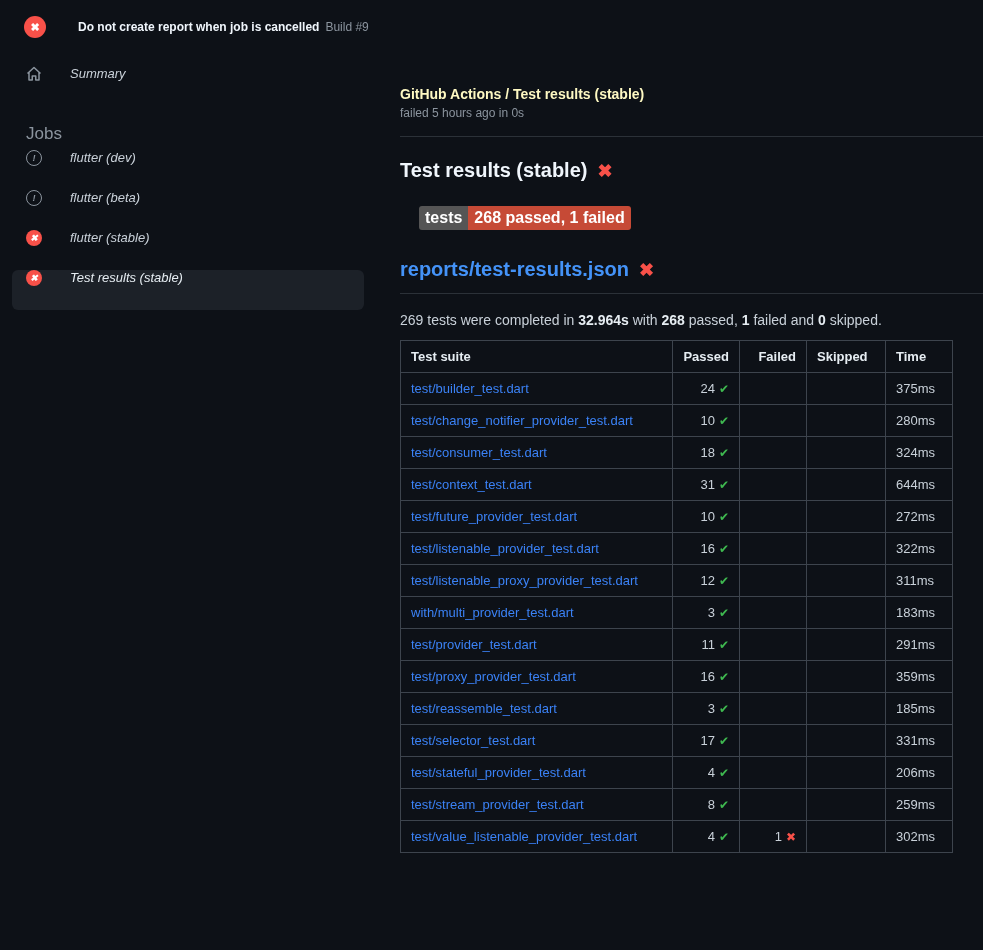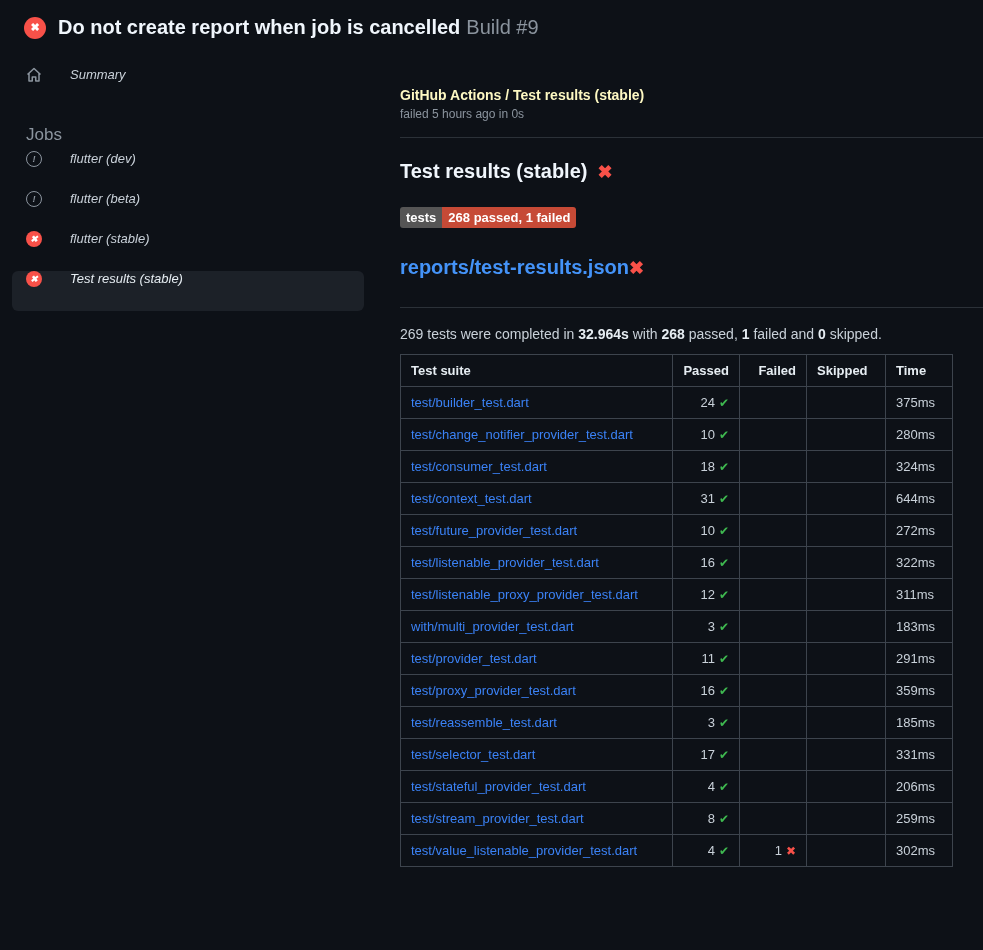--- a/index.html
+++ b/index.html
@@ -14,21 +14,21 @@
   .app { width:983px; height:950px; position:relative; }
 
   
   .topbar { display:flex; align-items:center; gap:12px; padding:16px 24px 12px 24px; }
   .x-circle-fill {
     width:22px; height:22px; border-radius:50%;
     background:#f85149; color:#ffffff;
     display:flex; align-items:center; justify-content:center;
     font-size:11px; font-weight:bold; flex-shrink:0;
   }
-  .page-title { font-size:20px; font-weight:700; color:#f0f6fc; }
+  .page-title { font-size:12px; font-weight:700; color:#f0f6fc;margin-left:20px; }
   .page-title .build-no { color:#8b949e; font-weight:400; margin-left:6px; }
 
   
   .layout { display:flex; }
   .sidebar { width:400px; flex-shrink:0; padding:16px 36px 0 12px; }
   .side-item {
     display:flex; gap:28px;
     height:40px; padding:0 14px; border-radius:6px;
     color:#c9d1d9; font-size:13px; cursor:pointer;font-style:italic;
   }
@@ -48,28 +48,28 @@
   .crumb { font-weight:700; color:#fef9c3; font-size:14px; }
   .meta { margin-top:4px; font-size:12px; color:#8b949e; }
   .divider { border:0; border-top:1px solid #2b3138; margin-top:16px; }
 
   .section-title {
     margin-top:22px; font-size:20px; font-weight:700; color:#f0f6fc;
     display:flex; align-items:center; gap:10px;
   }
   .red-x { color:#f85149; font-weight:700; font-size:18px; line-height:1; }
 
-  .badge { margin-top:24px; display:inline-flex; font-size:13px; font-weight:600; line-height:1; }
+  .badge { margin-top:24px; display:inline-flex; font-size:16px; font-weight:600; line-height:1;margin-left:19px; }
   .badge-label { background:#555555; color:#ffffff; padding:4px 6px; border-radius:3px 0 0 3px; }
   .badge-value { background:#c64a36; color:#ffffff; padding:4px 6px; border-radius:0 3px 3px 0; }
 
   .report-heading {
-    margin-top:28px; padding-bottom:28px; border-bottom:1px solid #2b3138;
+    margin-top:28px; padding-bottom:12px; border-bottom:1px solid #2b3138;
     font-size:20px; font-weight:700;
-    display:flex; align-items:center; 
+    display:flex; align-items:center; gap:10px;
   }
   .report-heading a { color:#4493f8; text-decoration:none; }
 
   .summary-line { margin-top:18px; font-size:14px; color:#c9d1d9; }
   .summary-line strong { color:#e6edf2; }
 
   
   table.results { margin-top:12px; border-collapse:collapse; table-layout:fixed; }
   .results th, .results td {
     border:1px solid #3d444d; padding:8px 10px;

